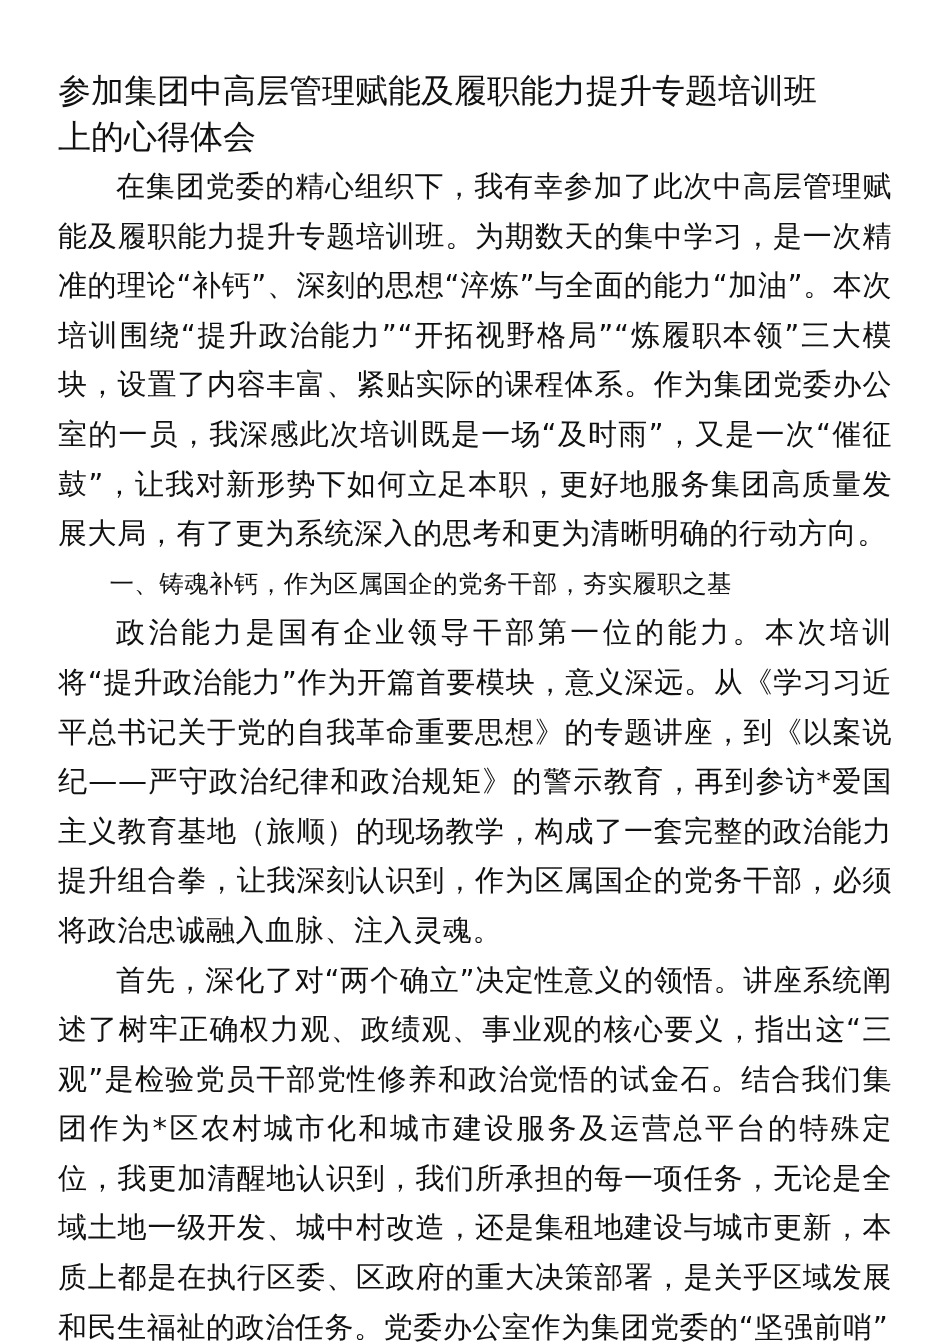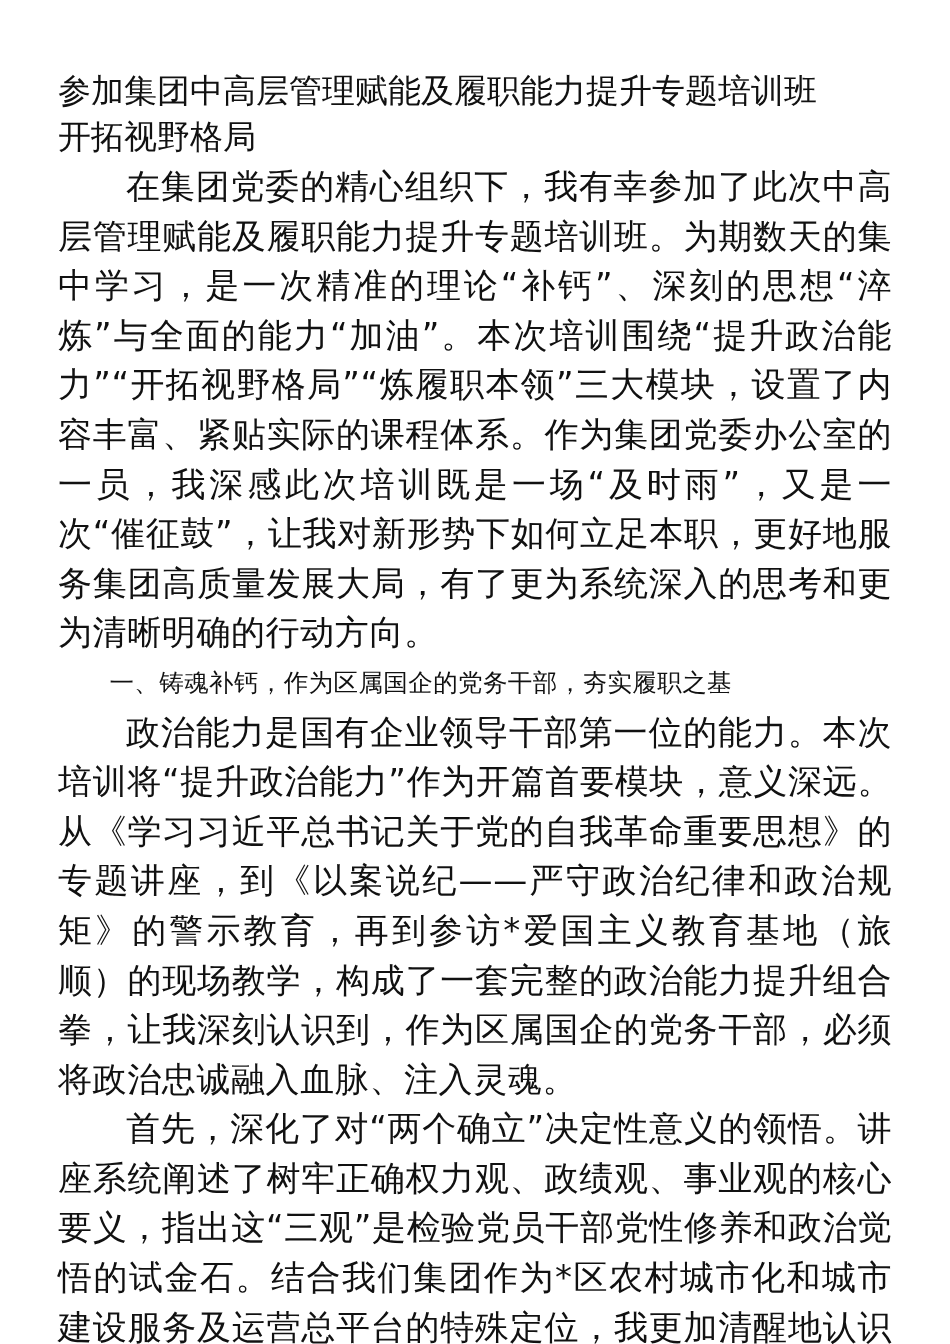--- a/index.html
+++ b/index.html
@@ -26,21 +26,21 @@
       font-weight: normal;
       text-align: left;
       font-size: 33px;
       line-height: 46px;
       letter-spacing: 0px;
       color: #111111;
     }
     .title span { display: block; white-space: nowrap; }
     .para {
       margin: 0;
-      font-size: 34px;
+      font-size: 29px;
       line-height: 49.6px;
       text-align: justify;
       text-justify: inter-character;
       text-indent: 2em;
       letter-spacing: 0.6px;
       word-break: break-all;
     }
     .heading {
       margin: 0;
       font-size: 24.5px;
@@ -49,21 +49,21 @@
       letter-spacing: 0.4px;
     }
     .body-wrap { margin-top: 2px; }
   </style>
 </head>
 <body>
 
 <div class="page">
   <h1 class="title">
     <span>参加集团中高层管理赋能及履职能力提升专题培训班</span>
-    <span>开拓视野格局</span>
+    <span>上的心得体会</span>
   </h1>
 
   <div class="body-wrap">
     <p class="para">在集团党委的精心组织下，我有幸参加了此次中高层管理赋能及履职能力提升专题培训班。为期数天的集中学习，是一次精准的理论“补钙”、深刻的思想“淬炼”与全面的能力“加油”。本次培训围绕“提升政治能力”“开拓视野格局”“炼履职本领”三大模块，设置了内容丰富、紧贴实际的课程体系。作为集团党委办公室的一员，我深感此次培训既是一场“及时雨”，又是一次“催征鼓”，让我对新形势下如何立足本职，更好地服务集团高质量发展大局，有了更为系统深入的思考和更为清晰明确的行动方向。</p>
     <p class="heading">一、铸魂补钙，作为区属国企的党务干部，夯实履职之基</p>
     <p class="para">政治能力是国有企业领导干部第一位的能力。本次培训将“提升政治能力”作为开篇首要模块，意义深远。从《学习习近平总书记关于党的自我革命重要思想》的专题讲座，到《以案说纪——严守政治纪律和政治规矩》的警示教育，再到参访*爱国主义教育基地（旅顺）的现场教学，构成了一套完整的政治能力提升组合拳，让我深刻认识到，作为区属国企的党务干部，必须将政治忠诚融入血脉、注入灵魂。</p>
     <p class="para">首先，深化了对“两个确立”决定性意义的领悟。讲座系统阐述了树牢正确权力观、政绩观、事业观的核心要义，指出这“三观”是检验党员干部党性修养和政治觉悟的试金石。结合我们集团作为*区农村城市化和城市建设服务及运营总平台的特殊定位，我更加清醒地认识到，我们所承担的每一项任务，无论是全域土地一级开发、城中村改造，还是集租地建设与城市更新，本质上都是在执行区委、区政府的重大决策部署，是关乎区域发展和民生福祉的政治任务。党委办公室作为集团党委的“坚强前哨”</p>
   </div>
 </div>
 

